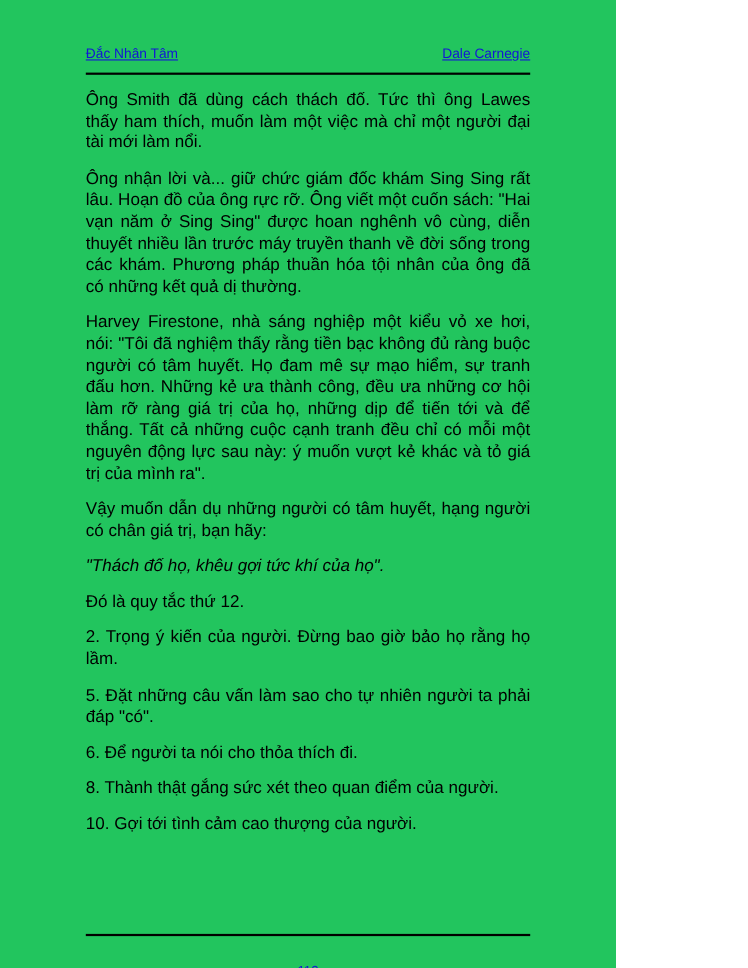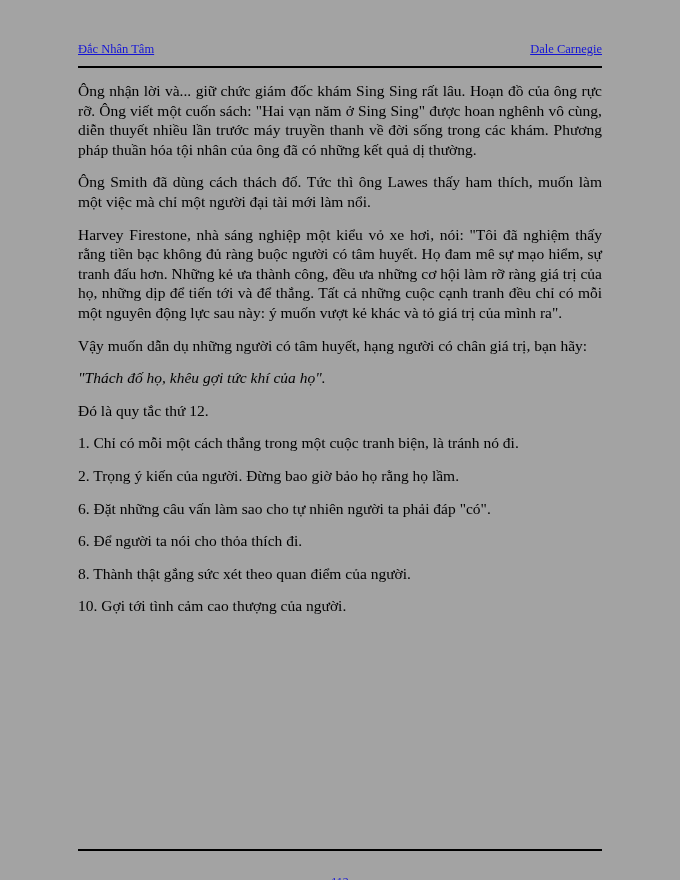--- a/index.html
+++ b/index.html
@@ -1,21 +1,21 @@
 <!DOCTYPE html>
 <html><head>
 <meta charset="utf-8">
 <style>
   html, body { margin: 0; padding: 0; background: #ffffff; }
   .page {
     position: relative;
-    width: 680px;
+    width: 560px;
     height: 880px;
-    background: #a3a3a3;
-    font-family: Liberation Serif, serif;
+    background: #22c55e;
+    font-family: Liberation Sans, sans-serif;
     color: #000000;
     overflow: hidden;
   }
   .content {
     position: absolute;
     left: 78px;
     right: 78px;
     top: 40px;
   }
   .header {
@@ -66,29 +66,28 @@
 <body>
 
 <div class="page">
   <div class="content">
     <div class="header">
       <span class="hlink">Đắc Nhân Tâm</span>
       <span class="hlink">Dale Carnegie</span>
     </div>
     <hr class="hrule">
     <div class="doc-body">
+      <p>Ông Smith đã dùng cách thách đố. Tức thì ông Lawes thấy ham thích, muốn làm một việc mà chỉ một người đại tài mới làm nổi.</p>
       <p>Ông nhận lời và... giữ chức giám đốc khám Sing Sing rất lâu. Hoạn đồ của ông rực rỡ. Ông viết một cuốn sách: "Hai vạn năm ở Sing Sing" được hoan nghênh vô cùng, diễn thuyết nhiều lần trước máy truyền thanh về đời sống trong các khám. Phương pháp thuần hóa tội nhân của ông đã có những kết quả dị thường.</p>
-      <p>Ông Smith đã dùng cách thách đố. Tức thì ông Lawes thấy ham thích, muốn làm một việc mà chỉ một người đại tài mới làm nổi.</p>
       <p>Harvey Firestone, nhà sáng nghiệp một kiểu vỏ xe hơi, nói: "Tôi đã nghiệm thấy rằng tiền bạc không đủ ràng buộc người có tâm huyết. Họ đam mê sự mạo hiểm, sự tranh đấu hơn. Những kẻ ưa thành công, đều ưa những cơ hội làm rỡ ràng giá trị của họ, những dịp để tiến tới và để thắng. Tất cả những cuộc cạnh tranh đều chỉ có mỗi một nguyên động lực sau này: ý muốn vượt kẻ khác và tỏ giá trị của mình ra".</p>
       <p>Vậy muốn dẫn dụ những người có tâm huyết, hạng người có chân giá trị, bạn hãy:</p>
       <p class="italic">"Thách đố họ, khêu gợi tức khí của họ".</p>
       <p>Đó là quy tắc thứ 12.</p>
-      <p>1. Chỉ có mỗi một cách thắng trong một cuộc tranh biện, là tránh nó đi.</p>
       <p>2. Trọng ý kiến của người. Đừng bao giờ bảo họ rằng họ lầm.</p>
-      <p>6. Đặt những câu vấn làm sao cho tự nhiên người ta phải đáp "có".</p>
+      <p>5. Đặt những câu vấn làm sao cho tự nhiên người ta phải đáp "có".</p>
       <p>6. Để người ta nói cho thỏa thích đi.</p>
       <p>8. Thành thật gắng sức xét theo quan điểm của người.</p>
       <p>10. Gợi tới tình cảm cao thượng của người.</p>
     </div>
   </div>
   <hr class="footer-rule">
   <div class="page-number">- 112 -</div>
 </div>
 
 </body></html>

